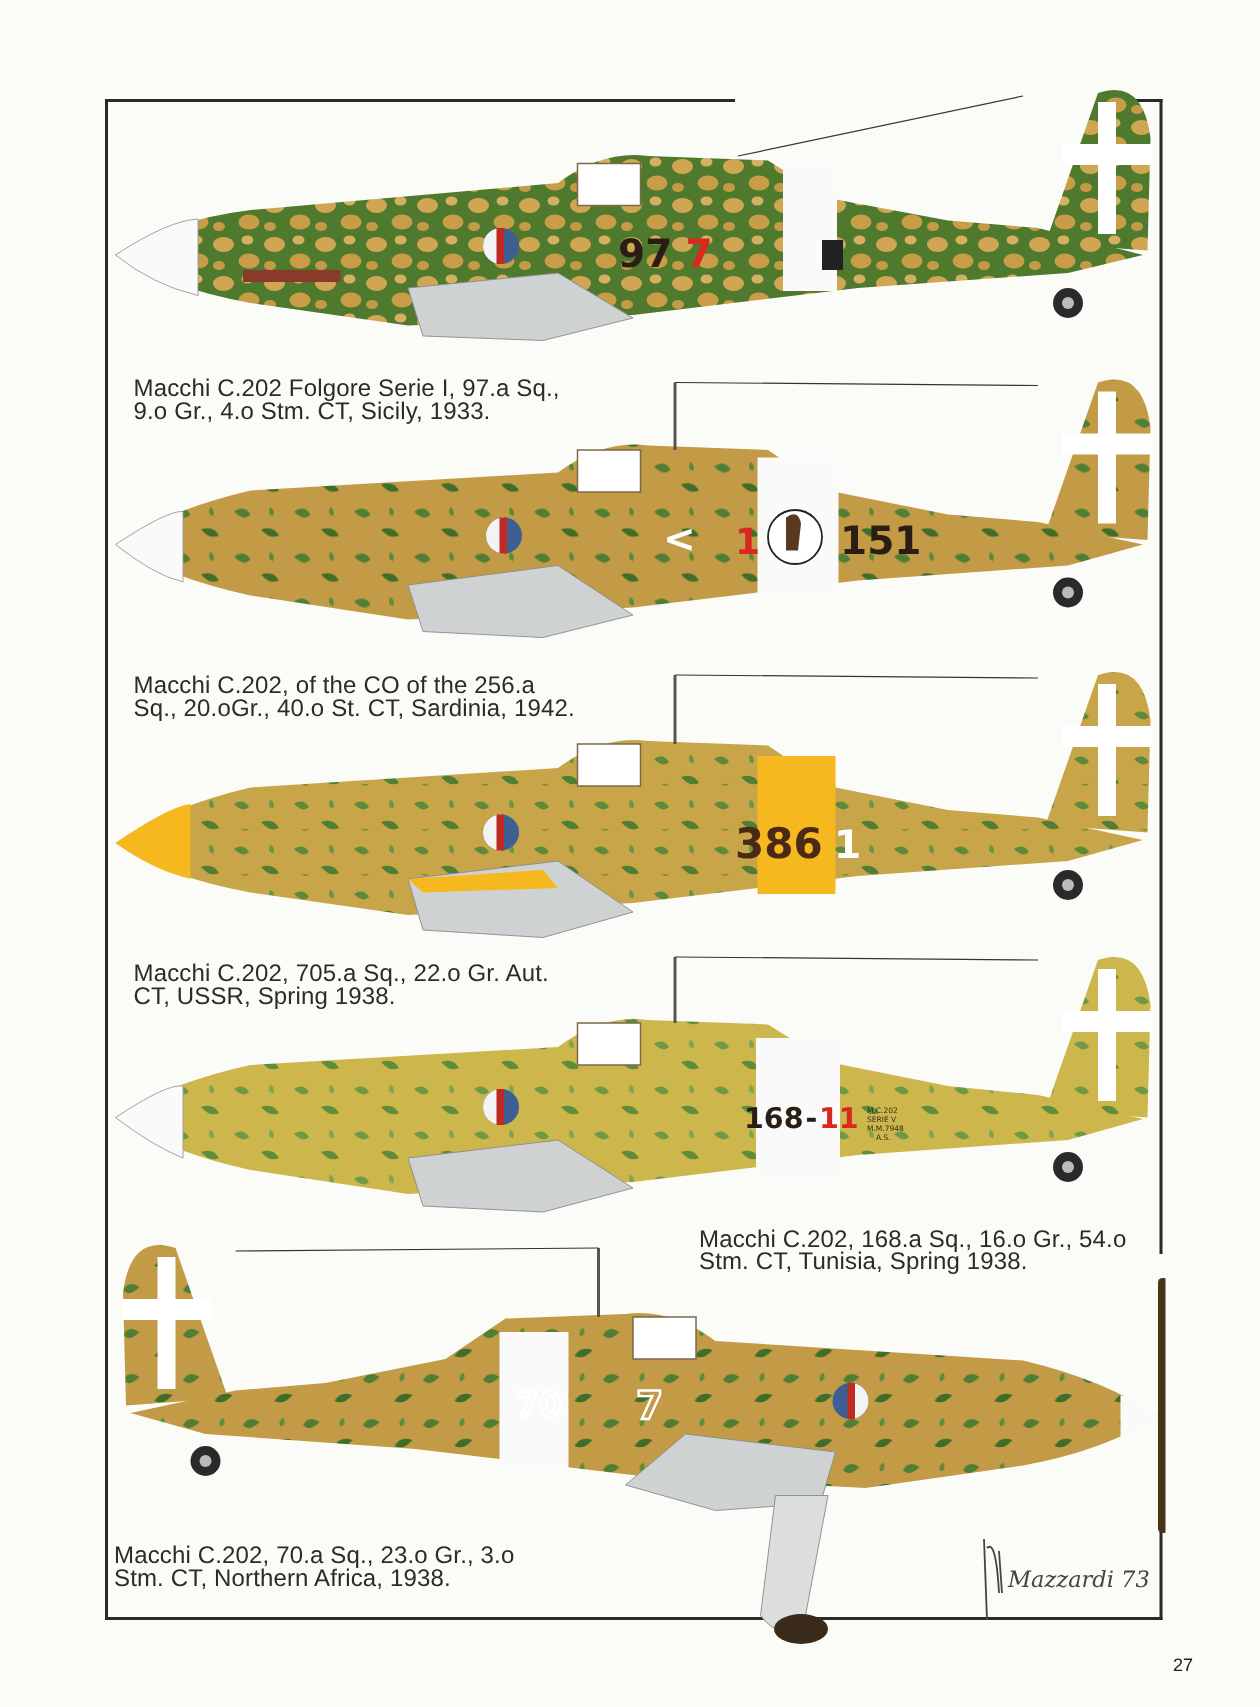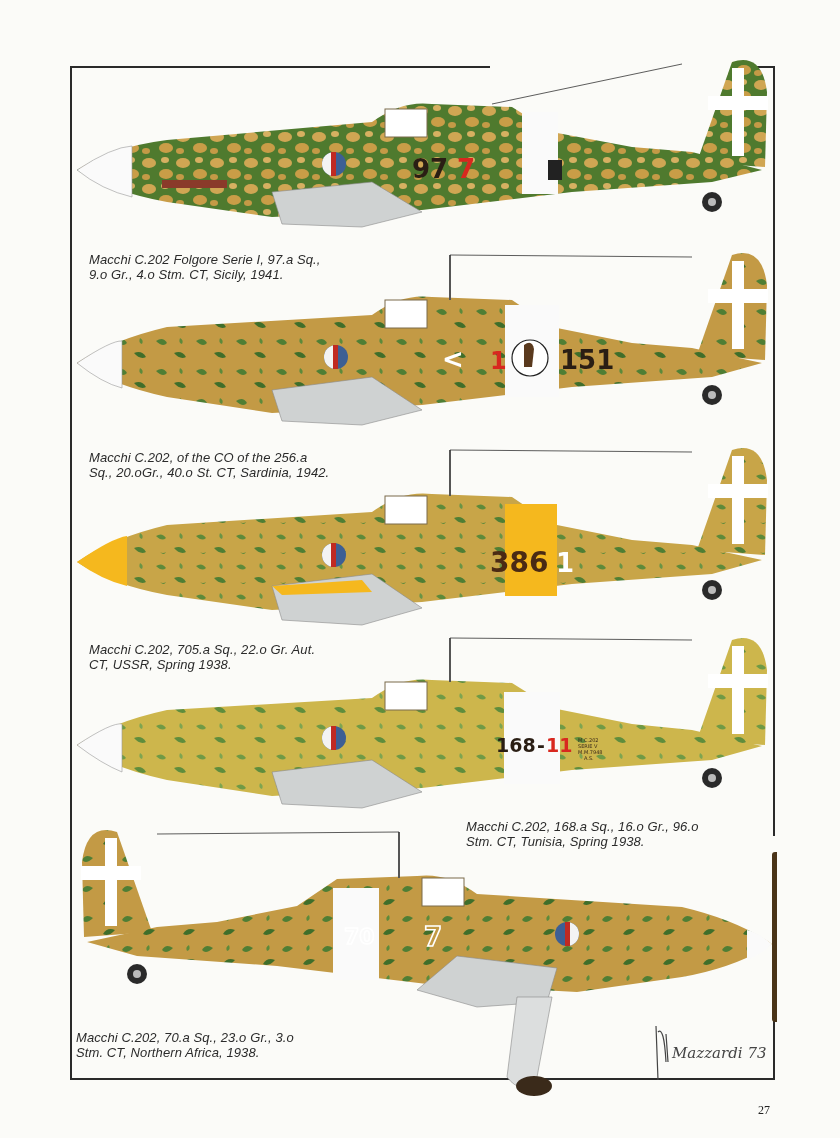--- a/index.html
+++ b/index.html
@@ -4,25 +4,25 @@
 <style>
   html, body { margin: 0; padding: 0; background: #fbfbf8; }
   body { width: 840px; height: 1138px; position: relative; overflow: hidden;
          font-family: "Liberation Sans", sans-serif; }
   .frame { position: absolute; left: 70px; top: 66px; width: 703px; height: 1012px;
            border-left: 2px solid #2a2a2a; border-bottom: 2px solid #2a2a2a; }
   .frame-top-a { position:absolute; left:70px; top:66px; width:420px; height:2px; background:#2a2a2a; }
   .frame-top-b { position:absolute; left:740px; top:66px; width:35px; height:2px; background:#2a2a2a; }
   .frame-right { position:absolute; left:773px; top:66px; width:2px; height:770px; background:#2a2a2a; }
   .frame-right-b { position:absolute; left:773px; top:985px; width:2px; height:95px; background:#2a2a2a; }
-  .caption { position: absolute; font-style: italic; font-size: 13px; line-height: 15px;
+  .caption { position: absolute; font-size: 16px; line-height: 15px;
              color: #2b2b2b; letter-spacing: 0.1px; }
   .caption span { display: block; white-space: nowrap; }
   .plane { position: absolute; }
-  .page-number { position: absolute; left: 758px; top: 1103px; font-size: 12px; color: #222; font-family: Liberation Serif, serif; }
+  .page-number { position: absolute; left: 782px; top: 1103px; font-size: 12px; color: #222; }
   .signature { position: absolute; left: 650px; top: 1022px; width: 120px; height: 60px; }
   .code { font-family: "DejaVu Sans", sans-serif; font-weight: bold; }
 </style>
 </head>
 <body>
 
 <div class="frame"></div>
 <div class="frame-top-a"></div>
 <div class="frame-top-b"></div>
 <div class="frame-right"></div>
@@ -74,21 +74,21 @@
   <rect x="259" y="100" width="5" height="24" fill="#c02a22"></rect>
   <circle cx="640" cy="150" r="10" fill="#2a2a2a"></circle>
     <circle cx="640" cy="150" r="4" fill="#bbb"></circle>
   <line x1="420" y1="52" x2="610" y2="12" stroke="#333" stroke-width="0.8"></line>
   <rect x="476" y="108" width="14" height="20" fill="#222"></rect>
   <text x="340" y="126" class="code" font-size="26" fill="#2a1e14">97</text>
   <text x="385" y="126" class="code" font-size="26" fill="#d8281f">7</text>
 </svg>
 <div class="caption" style="left:89px;top:252px">
   <span>Macchi C.202 Folgore Serie I, 97.a Sq.,</span>
-  <span>9.o Gr., 4.o Stm. CT, Sicily, 1941.</span>
+  <span>9.o Gr., 4.o Stm. CT, Sicily, 1933.</span>
 </div>
 
 <svg class="plane" style="left:72px;top:245px" width="700" height="195" viewBox="0 0 700 195">
   <path d="M625 110 L660 10 Q690 0 695 40 L693 115 Z" fill="url(#mottle3)"></path>
   <path d="M5 118 Q40 95 95 82 L300 70 Q330 48 360 52 L440 55 L480 82 L560 98 L620 103 L690 118 L640 132 L500 142 L350 160 L200 168 L95 152 Q40 140 5 118Z" fill="url(#mottle3)"></path>
   <path d="M5 118 Q40 95 50 96 L50 143 Q30 138 5 118Z" fill="#fafafa" stroke="#999" stroke-width="0.6"></path>
   <rect x="433" y="60" width="54" height="92" fill="#fafafa"></rect>
   <rect x="313" y="55" width="42" height="28" fill="#fff" stroke="#7a6a4a" stroke-width="1"></rect>
   <path d="M200 145 L300 132 L350 165 L290 180 L210 176 Z" fill="#cfd2d2" stroke="#8a8a8a" stroke-width="0.6"></path>
   <rect x="660" y="16" width="12" height="88" fill="#fff"></rect>
@@ -156,21 +156,21 @@
   <text x="465" y="122" class="code" font-size="19" fill="#2a1e14">-</text>
   <text x="474" y="122" class="code" font-size="19" fill="#d8281f">11</text>
   <g font-size="5" fill="#3a2a1a" font-family="'DejaVu Sans', sans-serif">
     <text x="506" y="112">M.C.202</text>
     <text x="506" y="118">SERIE V</text>
     <text x="506" y="124">M.M.7948</text>
     <text x="512" y="130">A.S.</text>
   </g>
 </svg>
 <div class="caption" style="left:466px;top:819px">
-  <span>Macchi C.202, 168.a Sq., 16.o Gr., 96.o</span>
+  <span>Macchi C.202, 168.a Sq., 16.o Gr., 54.o</span>
   <span>Stm. CT, Tunisia, Spring 1938.</span>
 </div>
 
 <svg class="plane" style="left:72px;top:822px" width="705" height="290" viewBox="0 0 705 290">
   <g transform="translate(705,0) scale(-1,1)">
     <path d="M625 110 L660 10 Q690 0 695 40 L693 115 Z" fill="url(#mottle3)"></path>
     <path d="M5 122 Q40 98 95 85 L300 72 Q330 50 360 54 L440 57 L480 84 L560 100 L620 105 L690 120 L640 134 L500 144 L350 162 L200 170 L95 155 Q40 145 5 122Z" fill="url(#mottle3)"></path>
     <path d="M5 122 Q20 110 30 108 L30 138 Q15 132 5 122Z" fill="#fafafa"></path>
     <rect x="398" y="66" width="46" height="92" fill="#fafafa"></rect>
     <rect x="313" y="56" width="42" height="28" fill="#fff" stroke="#7a6a4a" stroke-width="1"></rect>

